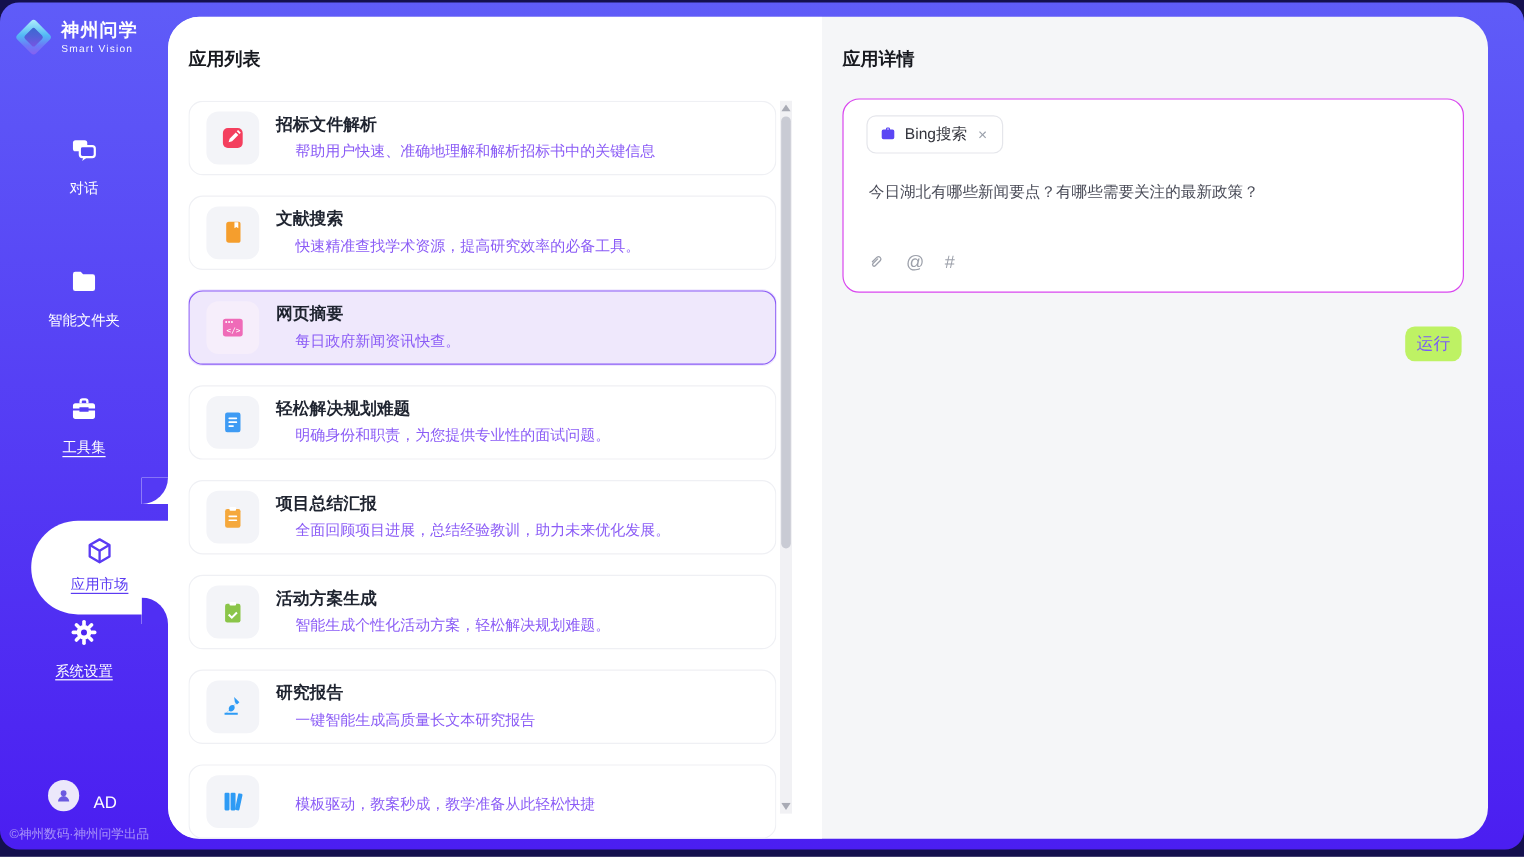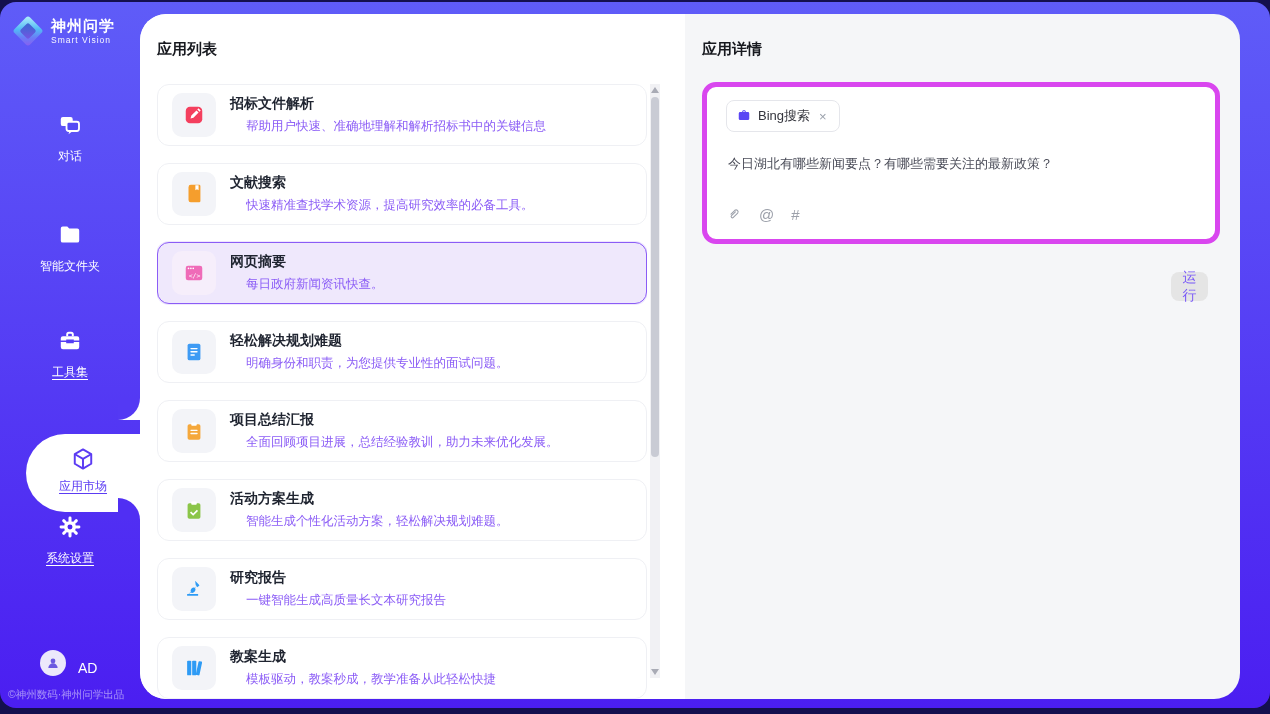--- a/index.html
+++ b/index.html
@@ -59,29 +59,29 @@
   
   .scrollbar{position:absolute;left:510px;top:70px;width:10px;height:594px;background:#f1f1f4;}
   .sb-arrow{position:absolute;left:0;width:10px;height:12px;display:flex;align-items:center;justify-content:center;cursor:pointer;}
   .sb-arrow svg{display:block;}
   .sb-arrow.up{top:0;}
   .sb-arrow.down{bottom:0;}
   .sb-thumb{position:absolute;left:1px;top:13px;width:8px;height:360px;background:#c9cbd4;border-radius:4px;cursor:pointer;}
   
   .detail-panel{position:absolute;left:545px;top:0;right:0;bottom:0;}
   .detail-card{position:absolute;left:17px;top:68px;width:518px;height:162px;background:#fff;
-    border:5px solid #d946ef;border-radius:14px;box-sizing:border-box;}
+    border:1px solid #d946ef;border-radius:14px;box-sizing:border-box;}
   .tag{position:absolute;left:19px;top:13px;height:30px;display:inline-flex;align-items:center;gap:7px;
     border:1px solid #e5e6eb;border-radius:8px;background:#fff;padding:0 10px;cursor:default;}
   .tag-label{font-size:13px;color:#33343c;}
   .tag-close{font-size:13px;color:#9aa0ab;cursor:pointer;line-height:1;padding:1px 2px;}
   .query{position:absolute;left:21px;top:68px;right:20px;font-size:13px;color:#4a4c58;cursor:text;}
   .tool-row{position:absolute;left:19px;bottom:16px;display:flex;align-items:center;gap:17px;color:#9ca0aa;}
   .tool-glyph{font-size:15px;cursor:pointer;}
-  .run-btn{position:absolute;left:486px;top:258px;width:37px;height:29px;background:#e5e5e5;border:none;
+  .run-btn{position:absolute;left:486px;top:258px;width:47px;height:29px;background:#bef264;border:none;
     border-radius:8px;color:#7a5af8;font-size:14px;font-family:inherit;cursor:pointer;display:flex;align-items:center;justify-content:center;}
 </style>
 </head>
 <body>
 
 <div class="window">
 
   <div class="sidebar">
 
     <div class="logo">
@@ -283,21 +283,20 @@
 
         <div class="app-item">
           <div class="tile" style="color: rgb(46, 155, 245);">
             <svg width="22" height="22" viewBox="0 0 24 24" fill="currentColor">
               <rect x="4.5" y="4" width="4.5" height="16" rx="1"></rect>
               <rect x="10" y="4" width="4.5" height="16" rx="1"></rect>
               <rect x="15.5" y="4.6" width="4" height="15.4" rx="1" transform="rotate(12 17.5 12)"></rect>
             </svg>
           </div>
           <div class="app-texts">
-            <div class="app-title">教案生成</div>
             <div class="app-desc">模板驱动，教案秒成，教学准备从此轻松快捷</div>
           </div>
         </div>
 
       </div>
 
       <div class="scrollbar">
         <div class="sb-arrow up">
           <svg width="8" height="6" viewBox="0 0 8 6">
               <path d="M4 0l4 6H0z" fill="#a9abb5"></path>

